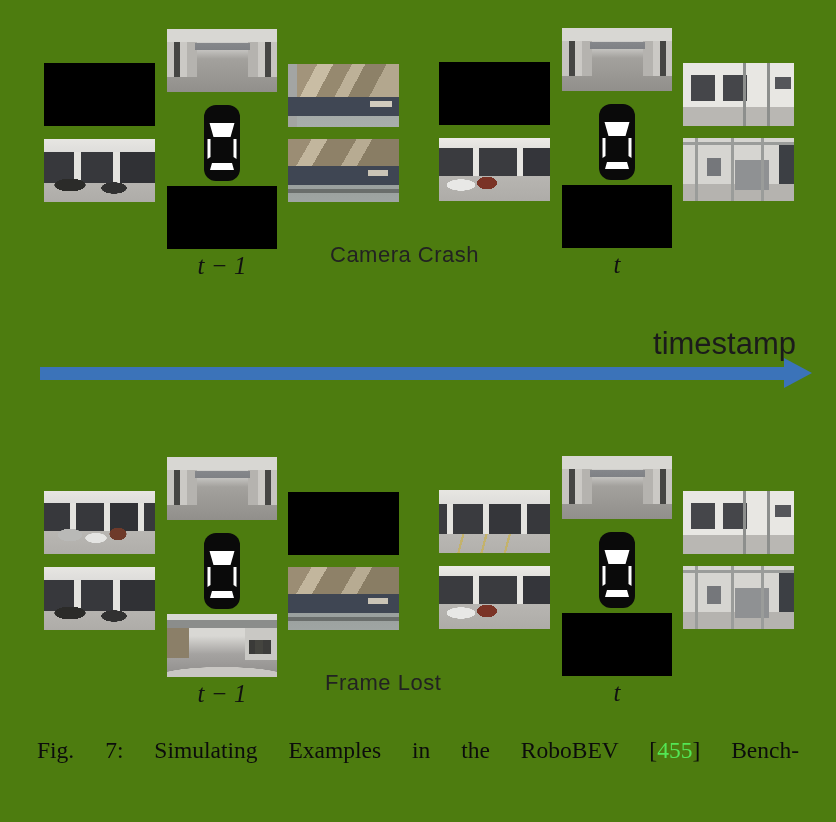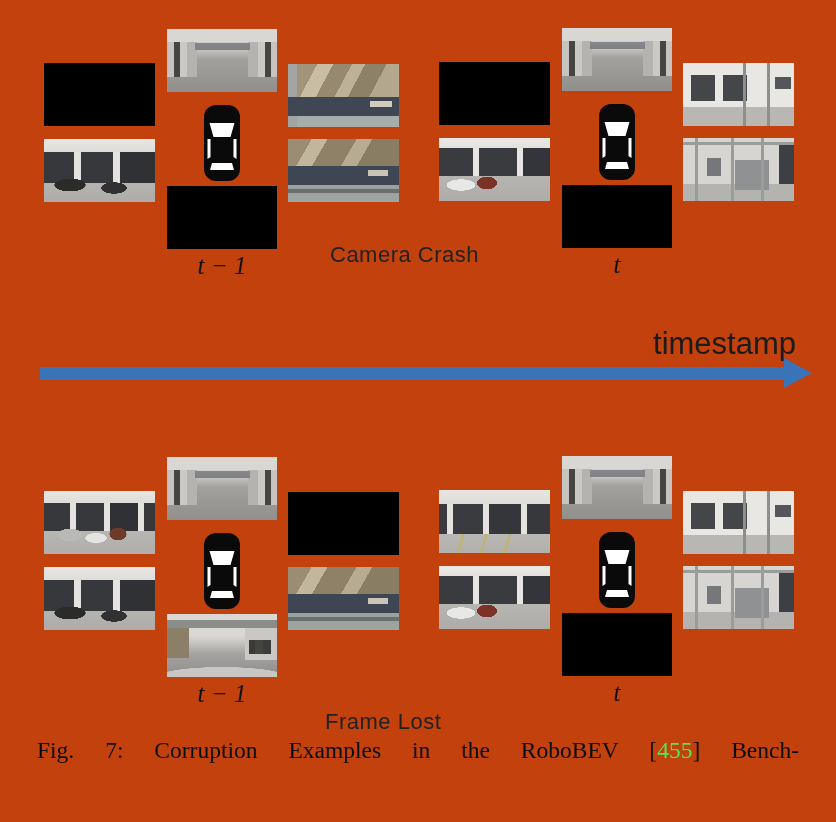--- a/index.html
+++ b/index.html
@@ -1,16 +1,16 @@
 <!DOCTYPE html>
 <html><head>
 <meta charset="utf-8">
 <style>
   html,body{margin:0;padding:0;background:#ffffff;}
-  .canvas{position:relative;width:836px;height:822px;background:#c2410c;overflow:hidden;
+  .canvas{position:relative;width:836px;height:822px;background:#4d7c0f;overflow:hidden;
           font-family:"Liberation Sans",sans-serif;}
 
   
   .cam-group{position:absolute;width:360px;height:258px;}
   .tile{position:absolute;width:111px;height:63px;background:#9a9894;}
   .pos-front      {left:127px;top:1px;width:110px;}
   .pos-front-left {left:4px;  top:35px;}
   .pos-back-left  {left:4px;  top:111px;}
   .pos-front-right{left:248px;top:36px;}
   .pos-back-right {left:248px;top:111px;}
@@ -21,21 +21,21 @@
 
   .group-cc-t1{left:40px;top:28px;}
   .group-cc-t {left:435px;top:27px;}
   .group-fl-t1{left:40px;top:456px;}
   .group-fl-t {left:435px;top:455px;}
 
   
   .row-label{position:absolute;width:200px;text-align:left;font-size:22px;color:#222;
              letter-spacing:.5px;}
   .label-camera-crash{left:330px;top:242px;}
-  .label-frame-lost  {left:325px;top:709px;}
+  .label-frame-lost  {left:325px;top:670px;}
 
   
   .timeline-arrow{position:absolute;left:40px;top:358px;width:772px;height:30px;}
   .timestamp-label{position:absolute;left:576px;top:326px;width:220px;text-align:right;
                    font-size:31px;color:#1b1b1b;}
 
   
   .caption{position:absolute;left:37px;top:735px;width:762px;
            font-family:"Liberation Serif",serif;font-size:23.5px;line-height:31px;color:#0c0c0c;}
   .caption .l1{text-align:justify;text-align-last:justify;}
@@ -193,16 +193,16 @@
       <path d="M4.5,35 L7.5,35 L7.5,53 L4.5,55 Z" fill="#fff"></path>
       <path d="M33.5,35 L30.5,35 L30.5,53 L33.5,55 Z" fill="#fff"></path>
       <path d="M9,59 L29,59 L31,66 L7,66 Z" fill="#fff"></path>
     </svg>
     <div class="time-label">t</div>
   </div>
 
   <div class="row-label label-frame-lost">Frame Lost</div>
 
   <div class="caption">
-    <div class="l1"><span>Fig. 7: Corruption Examples in the RoboBEV [</span><span class="cap-ref">455</span><span>] Bench-</span></div>
+    <div class="l1"><span>Fig. 7: Simulating Examples in the RoboBEV [</span><span class="cap-ref">455</span><span>] Bench-</span></div>
   </div>
 
 </div>
 
 </body></html>

